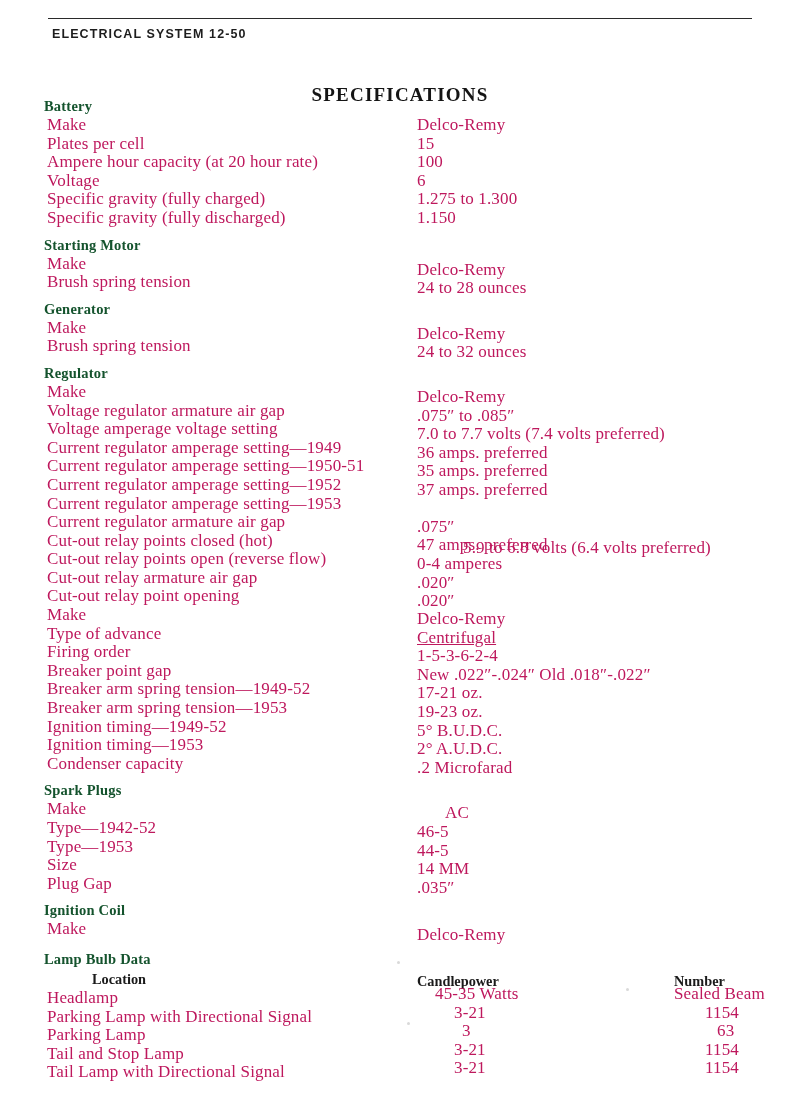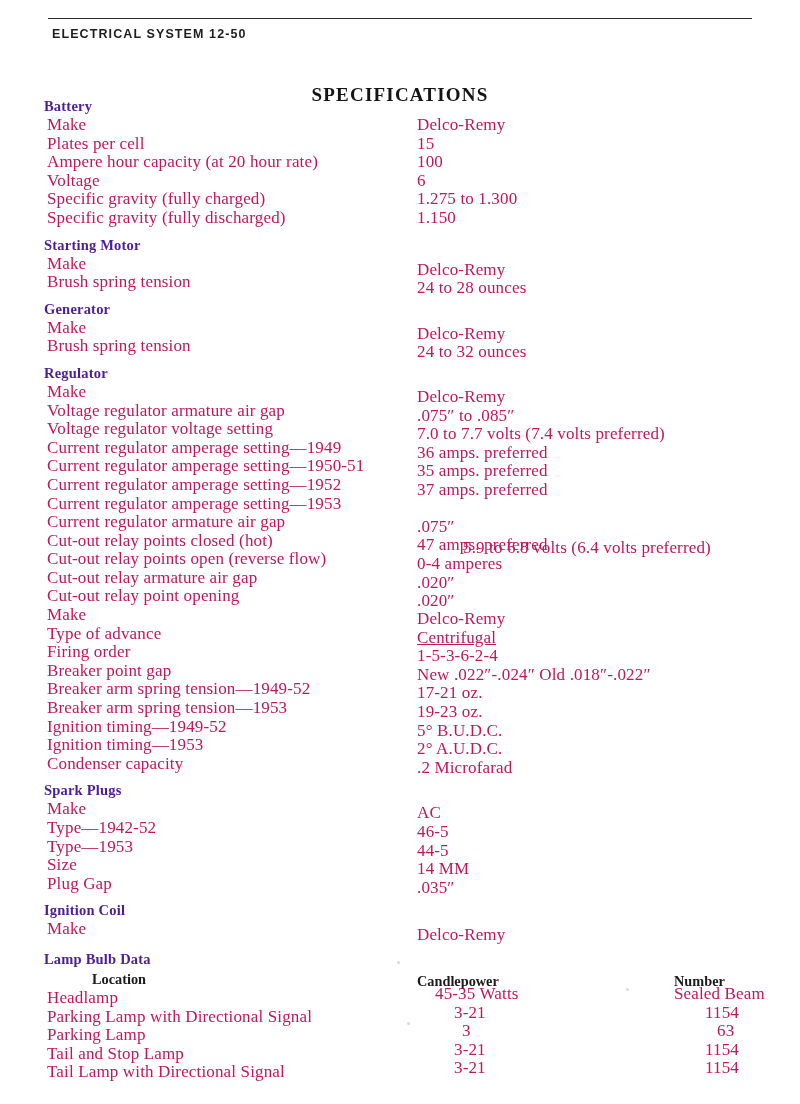--- a/index.html
+++ b/index.html
@@ -53,21 +53,21 @@
   }
   .content {
     position: absolute;
     left: 44px;
     top: 98px;
     width: 712px;
   }
   .section-head {
     font-weight: bold;
     font-size: 14.5px;
-    color: #4c1d95;
+    color: #14532d;
     margin-top: 9px;
     margin-bottom: 1px;
     letter-spacing: 0.2px;
   }
   .section-head.first {
     margin-top: 0;
   }
   .row {
     position: relative;
     height: 18.6px;
@@ -186,21 +186,21 @@
     <div class="section-head">Regulator</div>
     <div class="row">
       <span class="label">Make</span>
       <span class="value" style="top:5px;">Delco-Remy</span>
     </div>
     <div class="row">
       <span class="label">Voltage regulator armature air gap</span>
       <span class="value" style="top:5px;">.075″ to .085″</span>
     </div>
     <div class="row">
-      <span class="label">Voltage regulator voltage setting</span>
+      <span class="label">Voltage amperage voltage setting</span>
       <span class="value" style="top:5px;">7.0 to 7.7 volts (7.4 volts preferred)</span>
     </div>
     <div class="row">
       <span class="label">Current regulator amperage setting—1949</span>
       <span class="value" style="top:5px;">36 amps. preferred</span>
     </div>
     <div class="row">
       <span class="label">Current regulator amperage setting—1950-51</span>
       <span class="value" style="top:5px;">35 amps. preferred</span>
     </div>
@@ -266,21 +266,21 @@
       <span class="value" style="top:4px;">2° A.U.D.C.</span>
     </div>
     <div class="row">
       <span class="label">Condenser  capacity</span>
       <span class="value" style="top:4px;">.2 Microfarad</span>
     </div>
 
     <div class="section-head">Spark Plugs</div>
     <div class="row">
       <span class="label">Make</span>
-      <span class="value" style="top:4px;">AC</span>
+      <span class="value" style="top:4px;margin-left:28px;">AC</span>
     </div>
     <div class="row">
       <span class="label">Type—1942-52</span>
       <span class="value" style="top:4px;">46-5</span>
     </div>
     <div class="row">
       <span class="label">Type—1953</span>
       <span class="value" style="top:4px;">44-5</span>
     </div>
     <div class="row">

